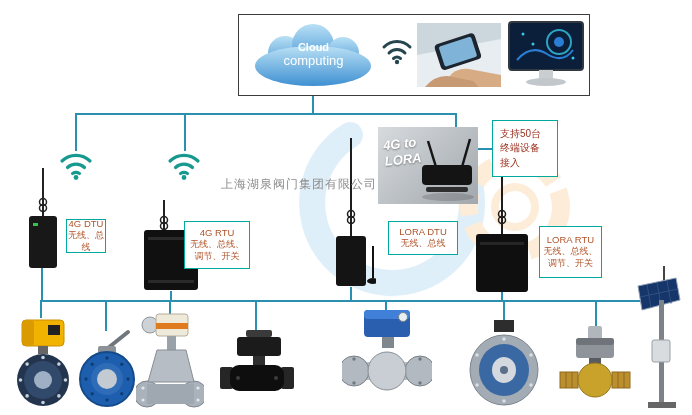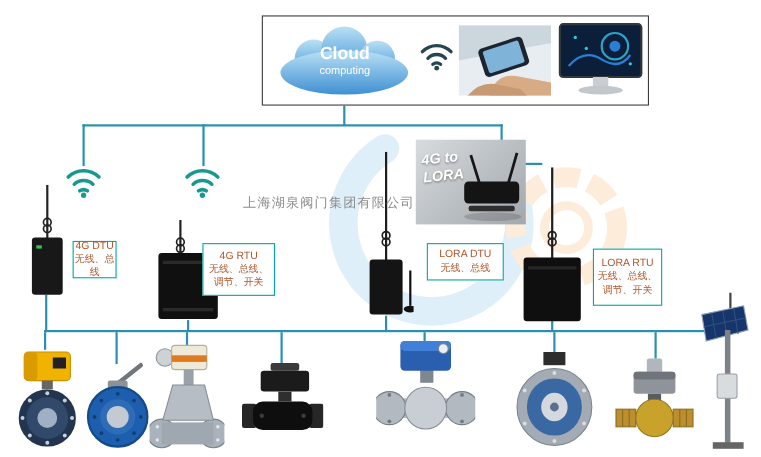--- a/index.html
+++ b/index.html
@@ -3,22 +3,22 @@
 <meta charset="utf-8">
 <style>
   * { margin:0; padding:0; box-sizing:border-box; }
   html,body { background:#fff; font-family:"Liberation Sans",sans-serif; }
   .canvas { position:relative; width:692px; height:415px; background:#fff; overflow:hidden; }
   .abs { position:absolute; }
   .ln { position:absolute; background:var(--connector-line,#2b8fb0); z-index:1; }
   .topbox { position:absolute; left:238px; top:14px; width:352px; height:82px;
             border:1.5px solid #3c3c3c; background:#fff; z-index:4; }
   .cloud-text { position:absolute; left:0; top:20px; width:125px; text-align:center; color:#fff; }
-  .cloud-text .big { font-size:16px; font-weight:bold; display:block; }
-  .cloud-text .small { font-size:10px; display:block; }
+  .cloud-text .big { font-size:11px; font-weight:bold; display:block; }
+  .cloud-text .small { font-size:13px; display:block; }
   .wm-logo { position:absolute; left:290px; top:95px; opacity:.15; z-index:0; pointer-events:none; }
   .wm-text { position:absolute; left:221px; top:176px; font-family:"Liberation Serif",serif;
              font-size:12px; letter-spacing:1px; color:#8c8c8c; z-index:6; white-space:nowrap; }
   .wifi { position:absolute; z-index:2; }
   .dev  { position:absolute; z-index:2; }
   .prod { position:absolute; z-index:2; }
   .lbl { position:absolute; background:#fff; border:1.4px solid var(--label-border,#00a99d);
          color:var(--label-text,#b0542a); display:flex; flex-direction:column; align-items:center;
          justify-content:center; text-align:center; line-height:1.32; font-size:9px; z-index:5; }
   .lbl .t { font-size:9.5px; }
@@ -159,20 +159,25 @@
       <rect x="44" y="38" width="50" height="20" rx="4" fill="#141414"></rect>
       <rect x="48" y="60" width="42" height="5" rx="2" fill="#2e2e2e"></rect>
       <ellipse cx="70" cy="70" rx="26" ry="4" fill="rgba(0,0,0,0.15)"></ellipse>
     </svg>
     <div class="gw-text">
       <div>4G to</div>
       <div>LORA</div>
     </div>
   </div>
 
+  <div class="lbl support" style="left:492px;top:120px;width:66px;height:57px">
+    <div>支持50台</div>
+    <div>终端设备</div>
+    <div>接入</div>
+  </div>
 
   <div class="lbl" style="left:66px;top:219px;width:40px;height:34px">
     <div class="t">4G DTU</div>
     <div>无线、总线</div>
   </div>
   <div class="lbl" style="left:184px;top:221px;width:66px;height:48px">
     <div class="t">4G RTU</div>
     <div>无线、总线、</div>
     <div>调节、开关</div>
   </div>

